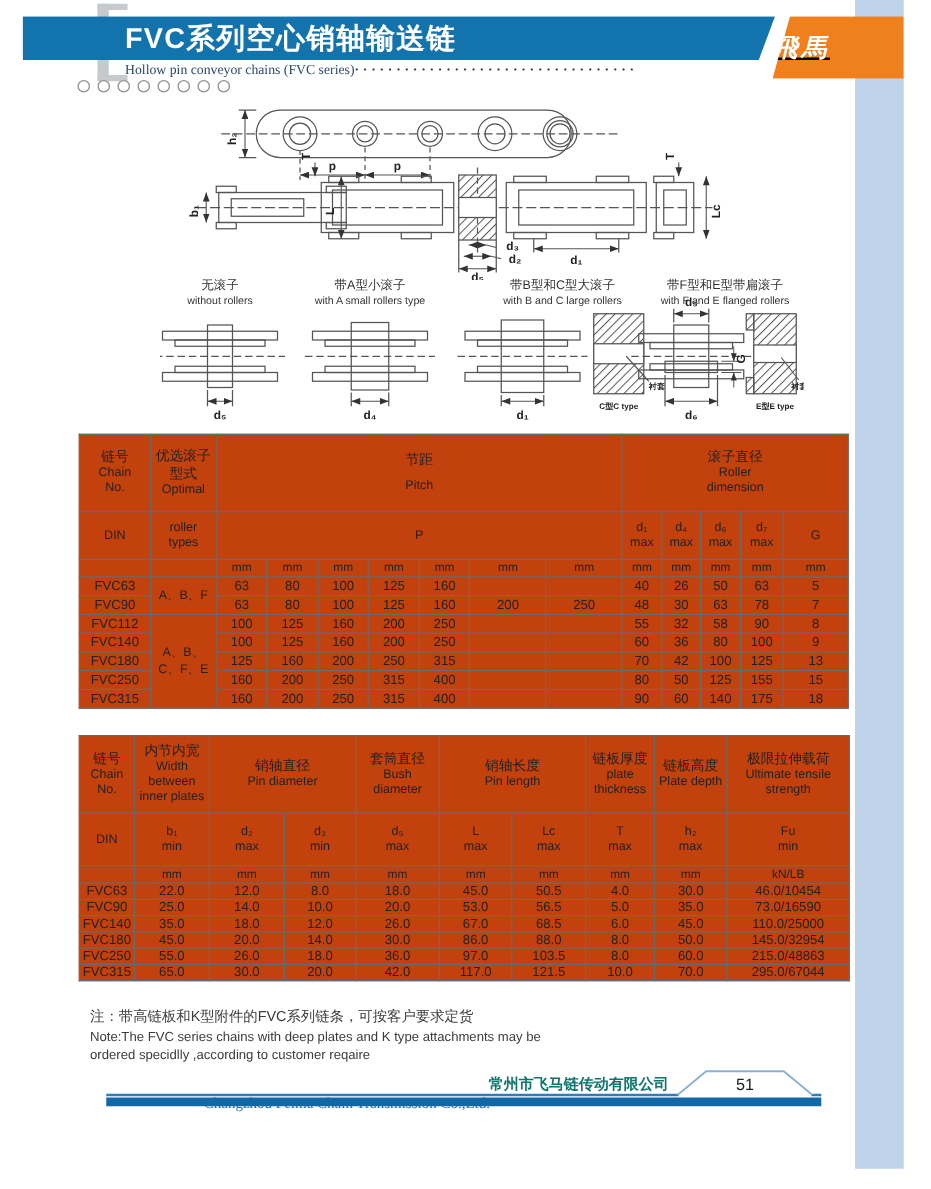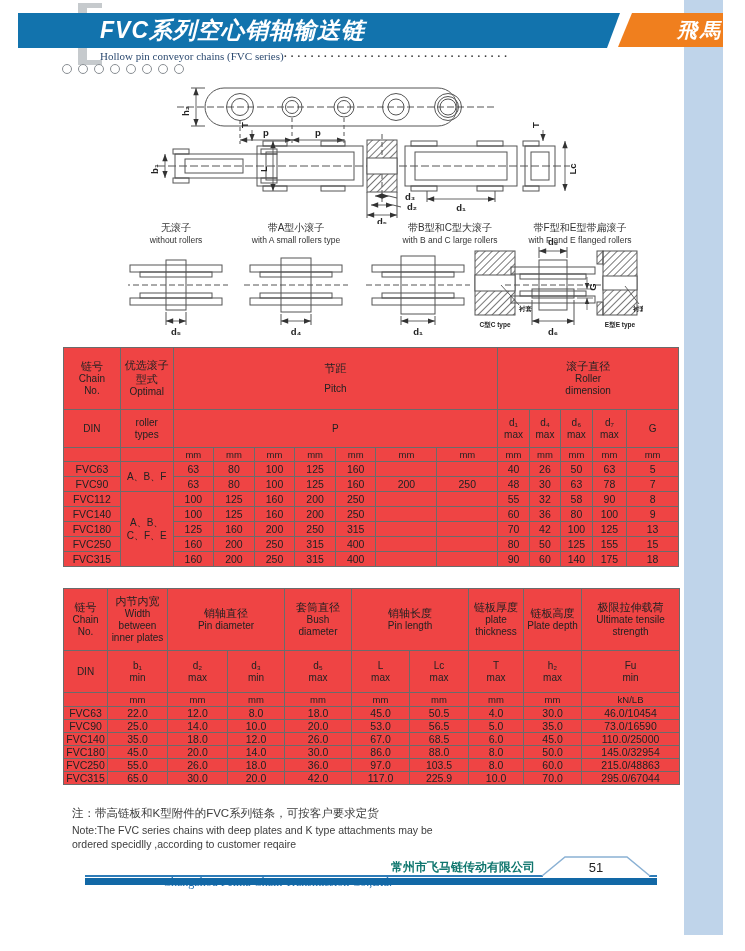--- a/index.html
+++ b/index.html
@@ -6,44 +6,44 @@
   body { background:#ffffff; font-family:"Liberation Sans", sans-serif; }
   .page { position:relative; width:745px; height:951px; background:#ffffff; overflow:hidden; }
 
   
   .right-strip { position:absolute; left:684px; top:0; width:39px; height:935px; background:#bfd4ea; }
   .bracket { position:absolute; left:78px; top:3px; width:24px; height:62px;
              border-left:9px solid #c6cacd; border-top:5px solid #c6cacd; border-bottom:5px solid #c6cacd; }
   .banner { position:absolute; left:18px; top:13px; width:602px; height:35px; background:#1273ad;
             clip-path:polygon(0 0,100% 0,calc(100% - 13px) 100%,0 100%);
             display:flex; align-items:center; padding-left:82px; }
-  .banner-title { color:#ffffff; font-size:23px; font-weight:bold; letter-spacing:1px;font-style:italic; }
-  .logo { position:absolute; left:618px; top:13px; width:105px; height:34px; background:#f07f1e;
+  .banner-title { color:#ffffff; font-size:23px; font-weight:bold; letter-spacing:1px; }
+  .logo { position:absolute; left:618px; top:13px; width:105px; height:50px; background:#f07f1e;
           clip-path:polygon(14px 0,100% 0,100% 100%,0 100%);
-          display:flex; align-items:center; justify-content:flex-end; }
+          display:flex; align-items:center; justify-content:flex-start;text-decoration:underline; }
   .logo-text { color:#ffffff; font-size:20px; font-weight:bold; font-style:italic;
                font-family:"Liberation Serif", serif; letter-spacing:3px; }
   .subtitle { position:absolute; left:100px; top:50px; width:545px; white-space:nowrap; overflow:hidden;
               font-family:"Liberation Serif", serif; font-size:11px; color:#2c4a70; }
   .subtitle .dots { color:#3a3a3a; letter-spacing:3px; font-weight:bold; }
   .circles { position:absolute; left:62px; top:64px; display:flex; gap:6px; }
   .circles span { width:10px; height:10px; border:1.5px solid #8a8f94; border-radius:50%; display:block; background:#fff; }
 
   
   .main-drawing { position:absolute; left:145px; top:84px; }
   .roller-drawing { position:absolute; left:128px; top:221px; }
   svg text { font-family:"Liberation Sans", sans-serif; fill:#222; }
   .dim { font-size:9.5px; font-weight:bold; }
   .cap-cn { font-size:10px; fill:#333; }
   .cap-en { font-size:8.5px; fill:#333; }
   .tiny { font-size:6.5px; font-weight:bold; }
 
   
   .spec-table { position:absolute; left:63px; border-collapse:collapse; table-layout:fixed; width:616px;
-                background:#ef4444; color:#222; }
+                background:#c2410c; color:#222; }
   .t1 { top:347px; }
   .t2 { top:588px; }
   .spec-table th, .spec-table td { border:1px solid #6b6b6b; text-align:center; vertical-align:middle;
                 font-weight:normal; padding:0 1px; overflow:hidden; }
   .spec-table .cn { font-size:11px; color:#222; line-height:1.25; }
   .spec-table .en { font-size:10px; color:#222; line-height:1.2; }
   .spec-table .sym { font-size:10px; line-height:1.15; }
   .t1 thead tr.r1 th { height:62px; }
   .t1 thead tr.r2 th { height:38px; }
   .t2 thead tr.r1 th { height:62px; }
@@ -666,21 +666,21 @@
           <td>60.0</td>
           <td>215.0/48863</td>
         </tr>
         <tr>
           <td>FVC315</td>
           <td>65.0</td>
           <td>30.0</td>
           <td>20.0</td>
           <td>42.0</td>
           <td>117.0</td>
-          <td>225.9</td>
+          <td>121.5</td>
           <td>10.0</td>
           <td>70.0</td>
           <td>295.0/67044</td>
         </tr>
       </tbody>
   </table>
 
   <div class="notes">
     <div class="n-cn">注：带高链板和K型附件的FVC系列链条，可按客户要求定货</div>
     <div class="n-en">Note:The FVC series chains with deep plates and K type attachments may be</div>

